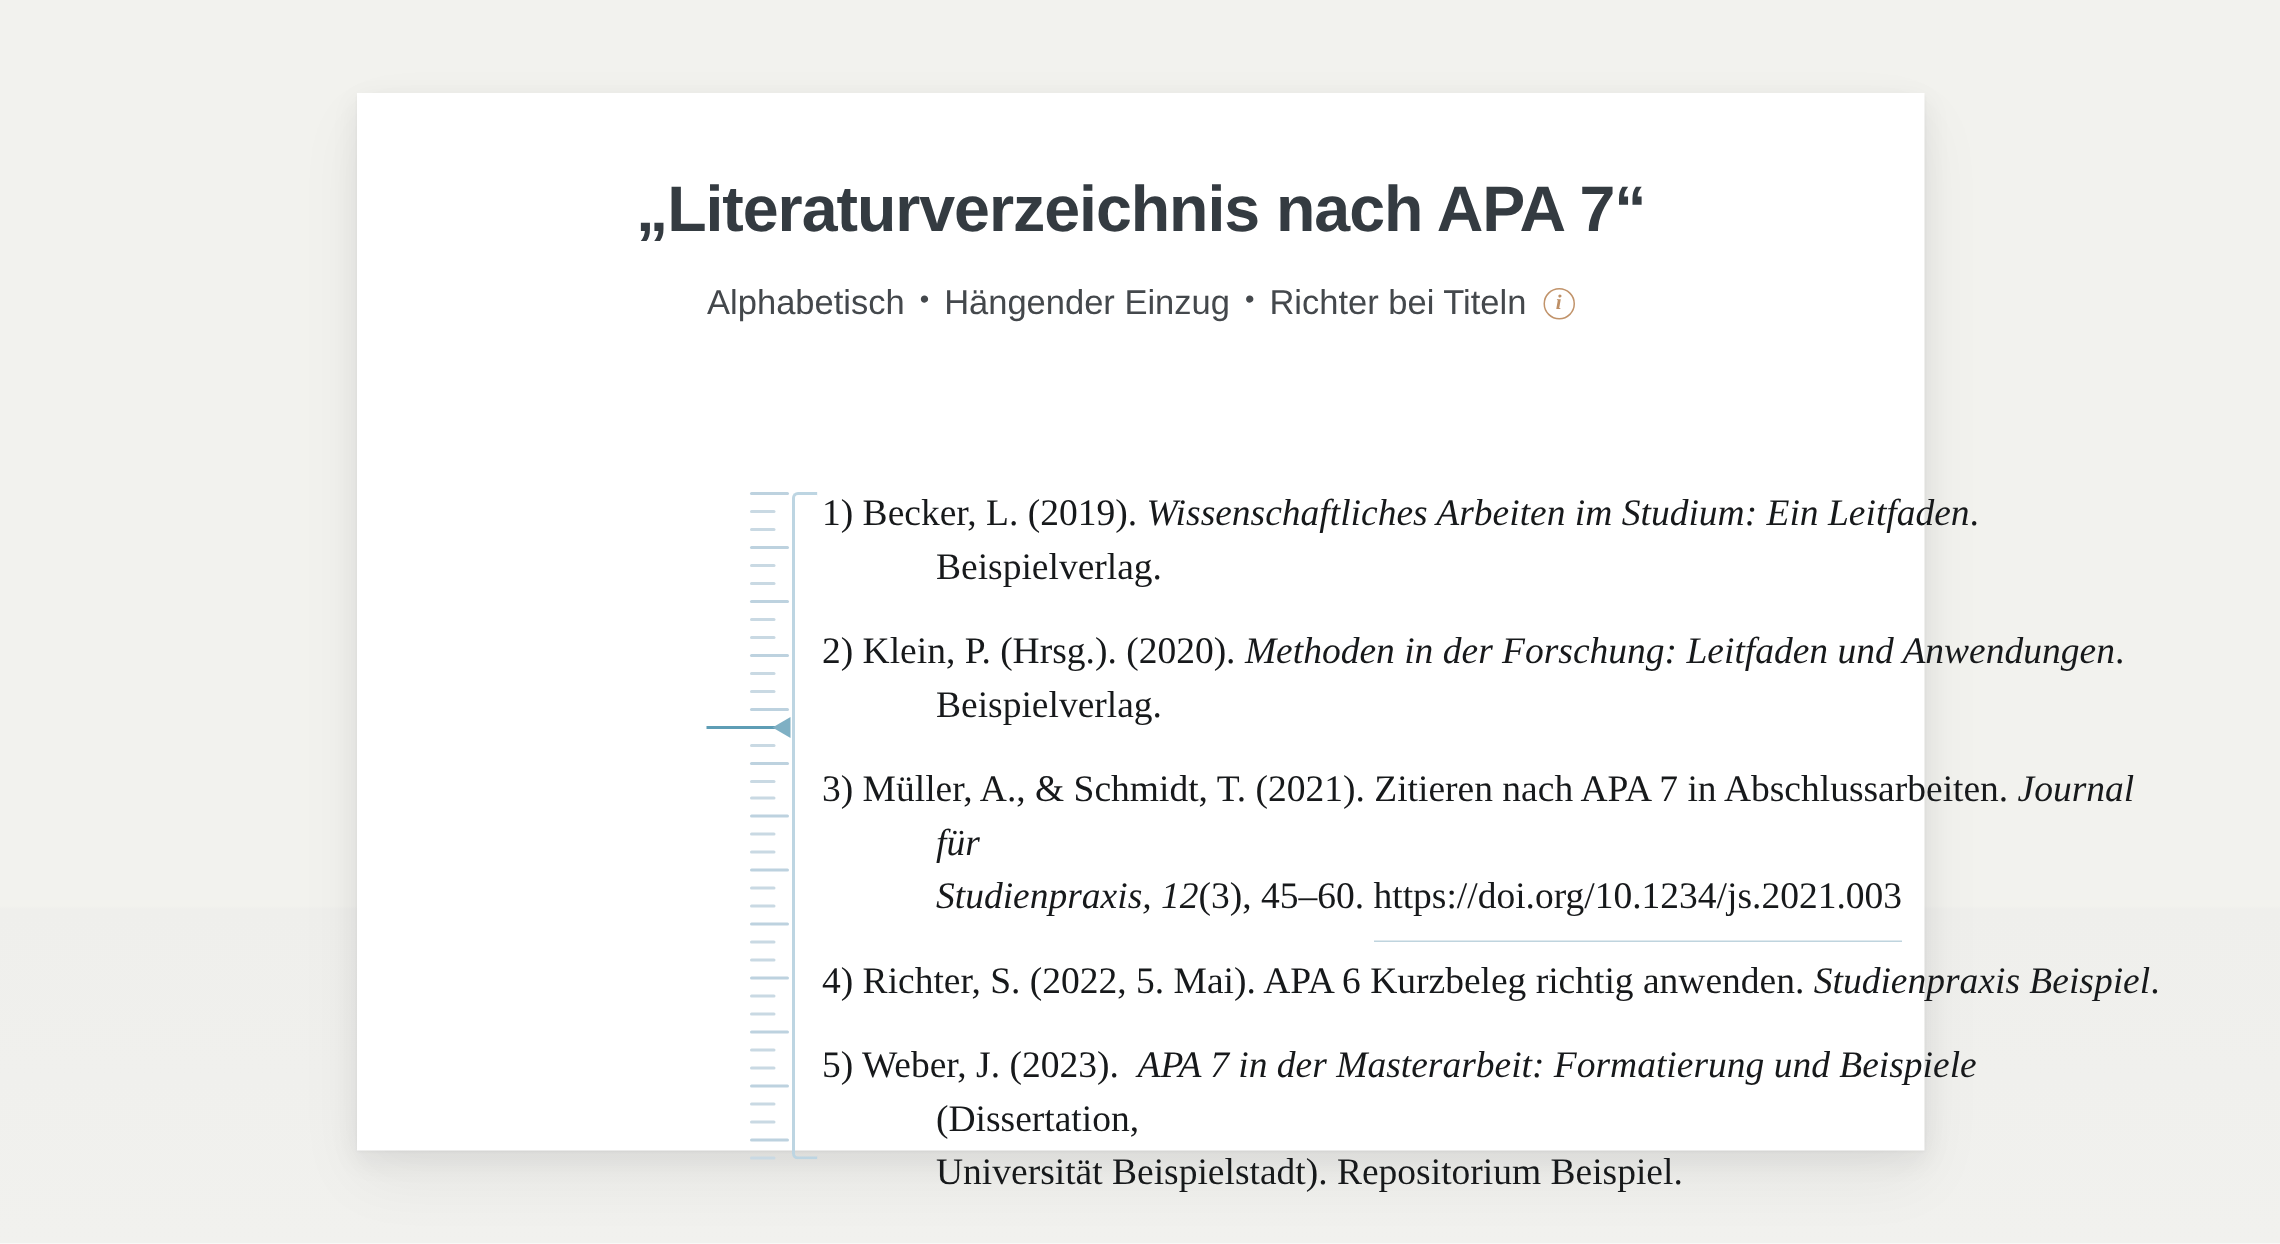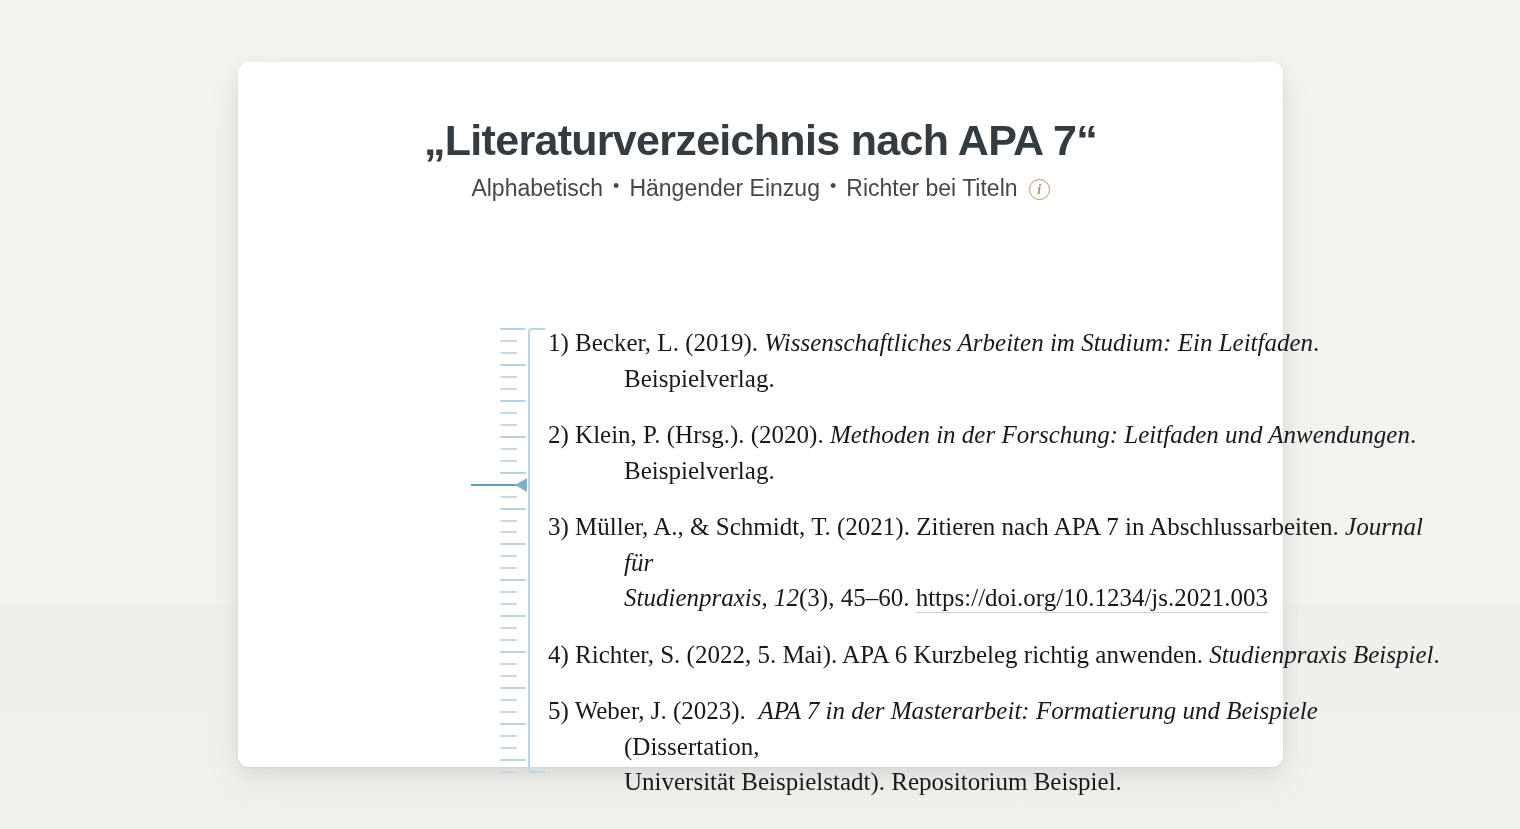--- a/index.html
+++ b/index.html
@@ -19,42 +19,42 @@
         #efefec 606px,
         #f1f1ee 829px);
   }
 
   
   .card {
     position:absolute;
     left:238px; top:62px;
     width:1045px; height:705px;
     background:#ffffff;
-    border-radius:11px;
+    border-radius:0;
     box-shadow:
       0 1px 2px rgba(30,35,40,.05),
       0 6px 18px rgba(30,35,40,.07),
       0 18px 42px rgba(30,35,40,.055);
   }
 
   
   .hdr { position:absolute; left:0; right:0; top:54px; text-align:center; }
 
   .title {
     font-family:"Liberation Sans", sans-serif;
     font-weight:bold;
     font-size:43px;
     letter-spacing:-.7px;
     color:#343b41;
     line-height:1.12;
     white-space:nowrap;
   }
 
   .subtitle {
-    margin-top:11px;
+    margin-top:24px;
     font-family:"Liberation Sans", sans-serif;
     font-size:23px;
     color:#44484c;
     line-height:1.2;
     white-space:nowrap;
     display:flex;
     align-items:center;
     justify-content:center;
     gap:0;
   }
@@ -144,21 +144,21 @@
     line-height:1.42;
     margin-bottom:21px;
     white-space:pre-wrap;
   }
   .ref:last-child { margin-bottom:0; }
   .ref i { font-style:italic; }
   .ref .lnk {
     color:#17191b;
     text-decoration:none;
     border-bottom:1.8px solid #bfd4de;
-    padding-bottom:1px;
+    padding-bottom:16px;
   }
 </style>
 </head>
 <body>
 
 <div class="card">
 
   <div class="hdr">
     <div class="title">„Literaturverzeichnis nach APA 7“</div>
     <div class="subtitle">

